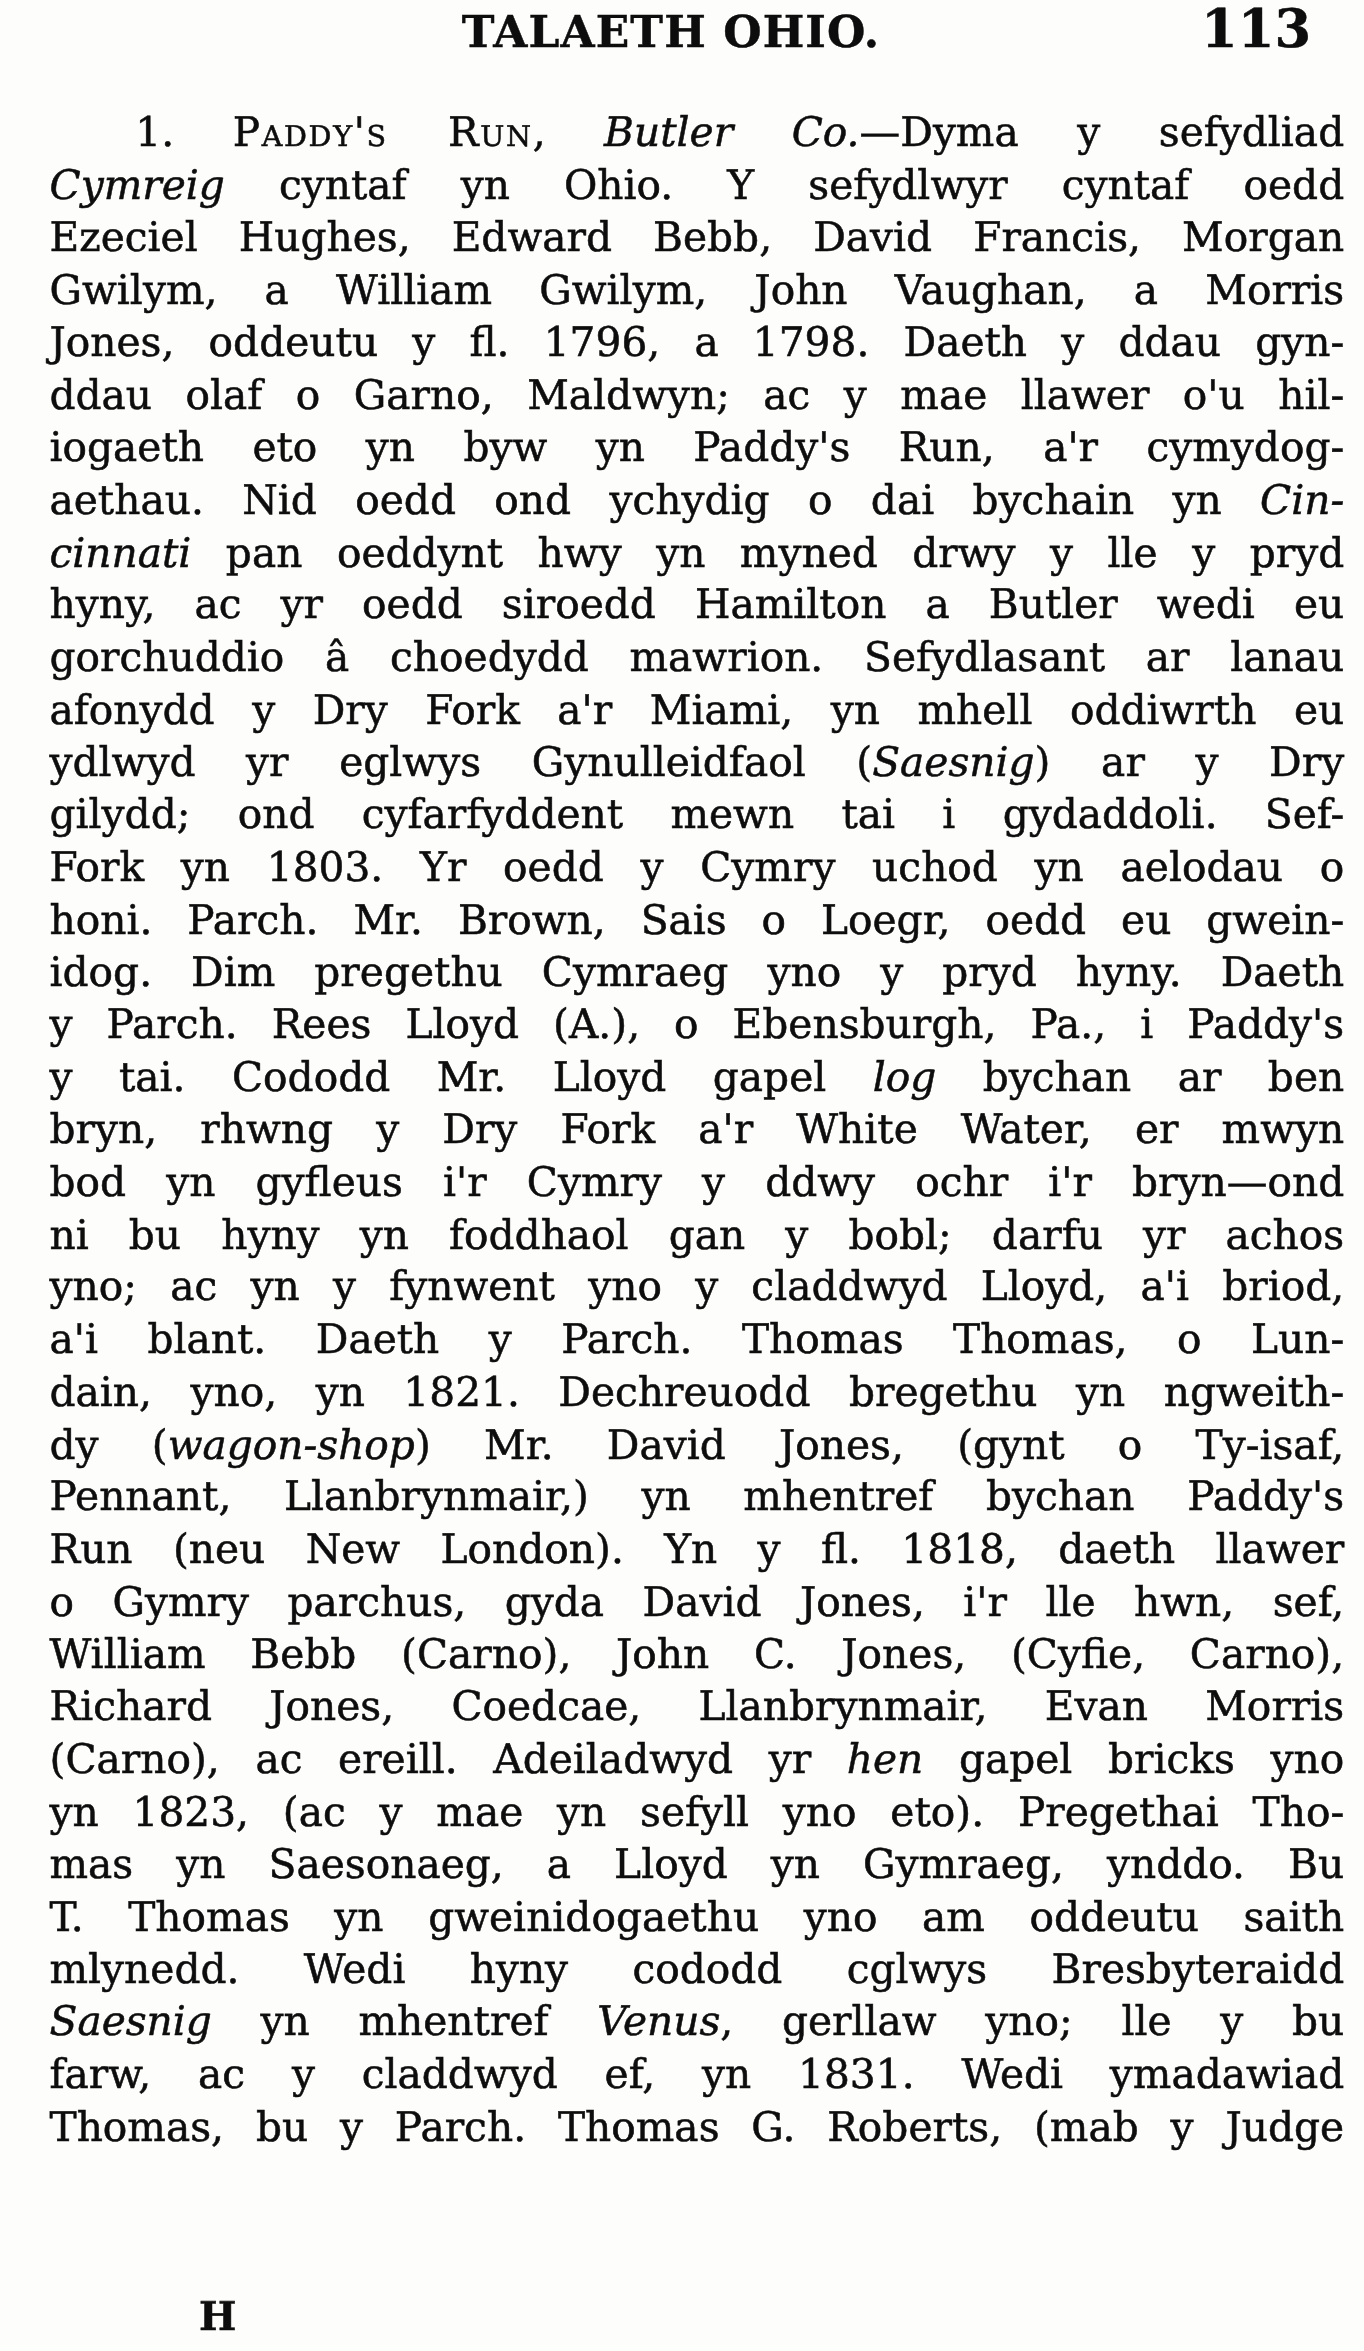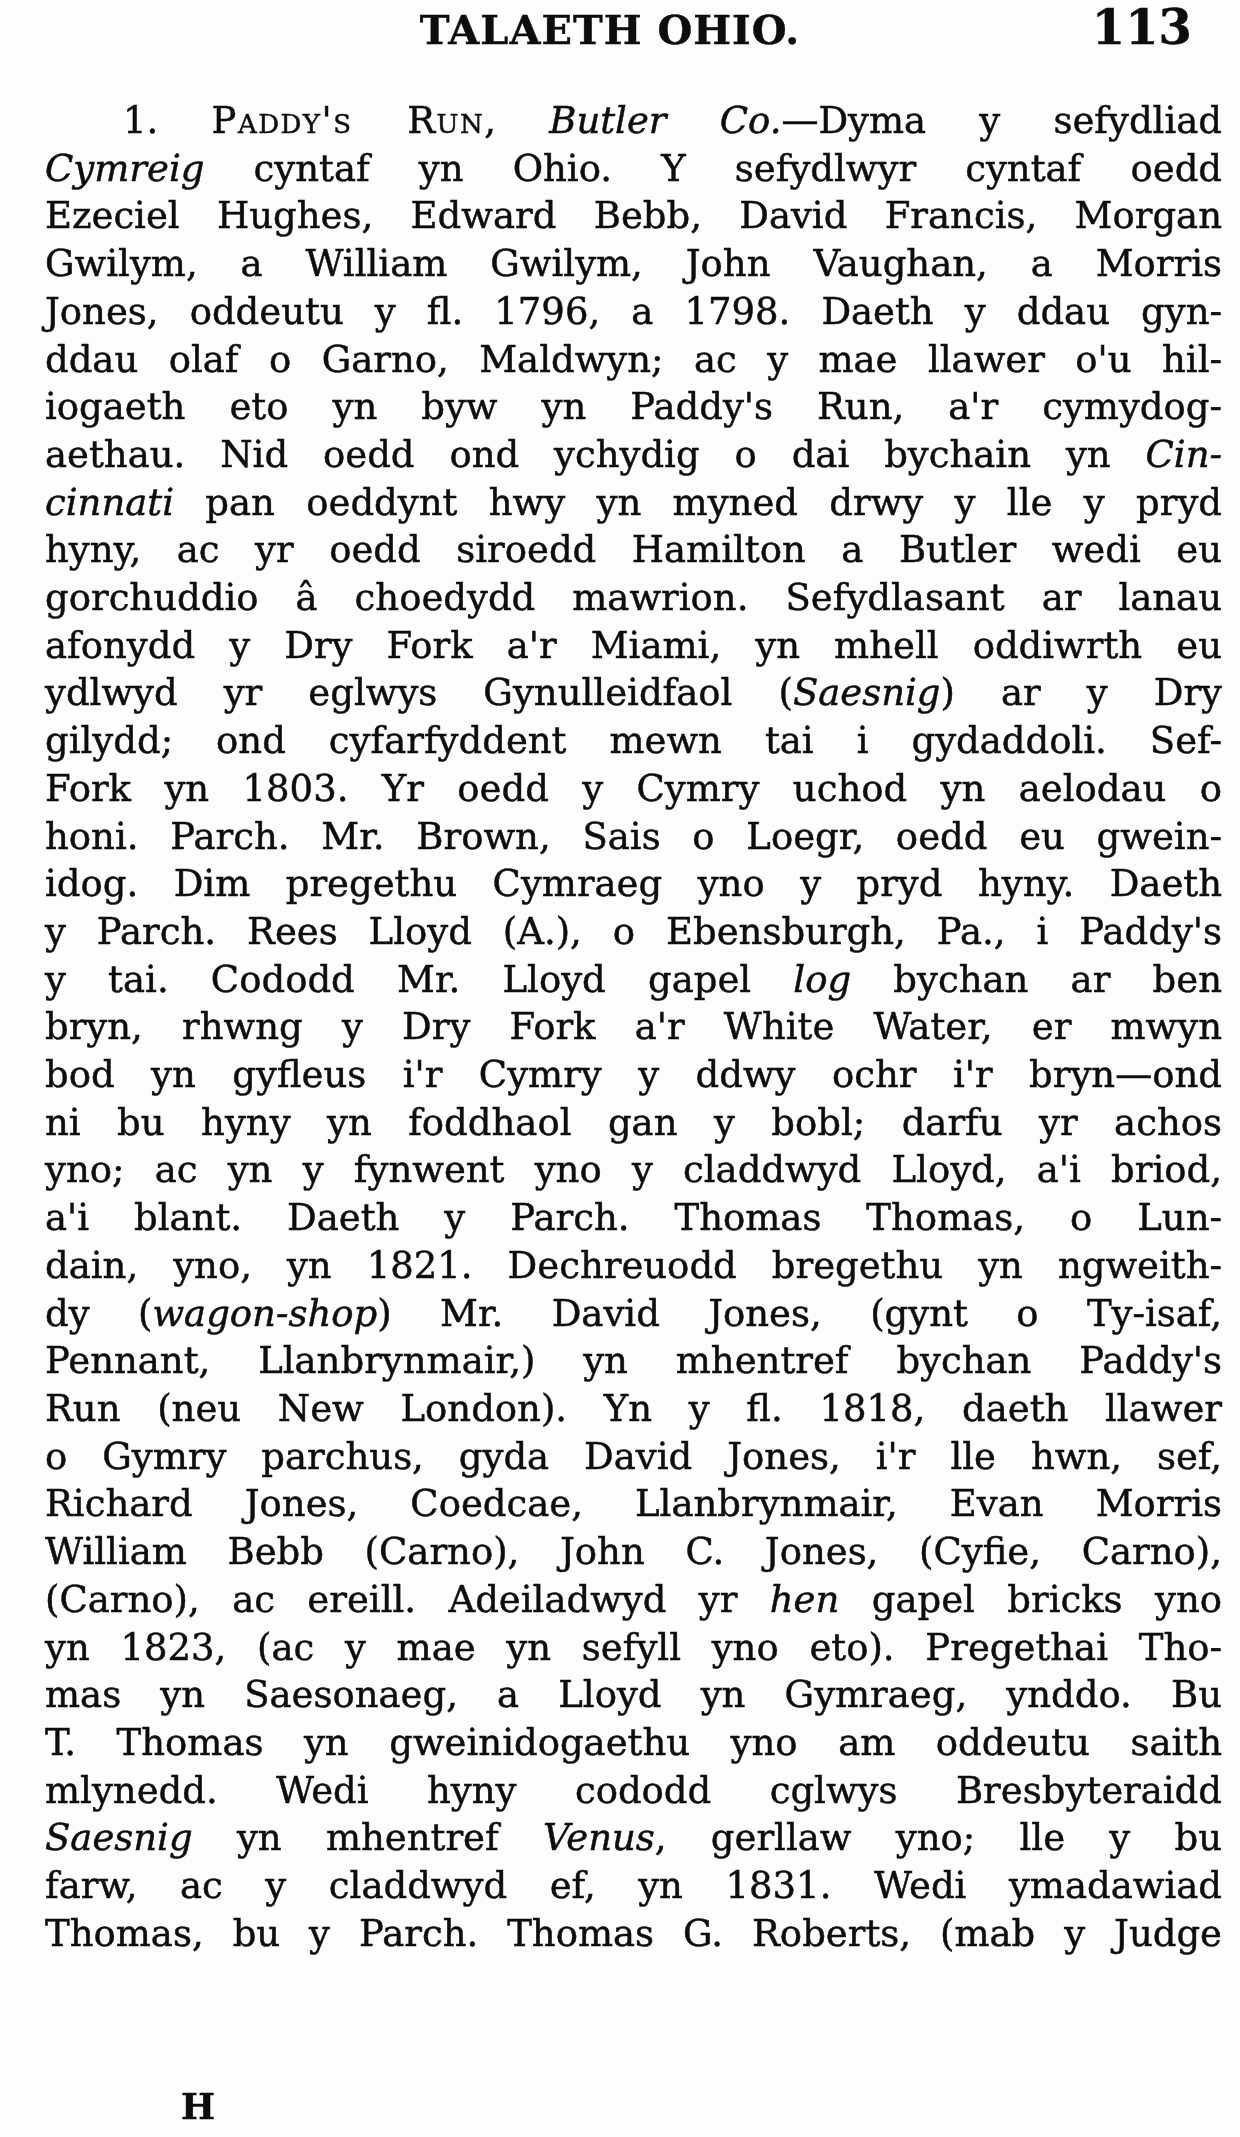--- a/index.html
+++ b/index.html
@@ -99,22 +99,22 @@
     <div class="line"><span class="seg-n">bryn, rhwng y Dry Fork a'r White Water, er mwyn</span></div>
     <div class="line"><span class="seg-n">bod yn gyfleus i'r Cymry y ddwy ochr i'r bryn—ond</span></div>
     <div class="line"><span class="seg-n">ni bu hyny yn foddhaol gan y bobl; darfu yr achos</span></div>
     <div class="line"><span class="seg-n">yno; ac yn y fynwent yno y claddwyd Lloyd, a'i briod,</span></div>
     <div class="line"><span class="seg-n">a'i blant. Daeth y Parch. Thomas Thomas, o Lun-</span></div>
     <div class="line"><span class="seg-n">dain, yno, yn 1821. Dechreuodd bregethu yn ngweith-</span></div>
     <div class="line"><span class="seg-n">dy (</span><span class="seg-i">wagon-shop</span><span class="seg-n">) Mr. David Jones, (gynt o Ty-isaf,</span></div>
     <div class="line"><span class="seg-n">Pennant, Llanbrynmair,) yn mhentref bychan Paddy's</span></div>
     <div class="line"><span class="seg-n">Run (neu New London). Yn y fl. 1818, daeth llawer</span></div>
     <div class="line"><span class="seg-n">o Gymry parchus, gyda David Jones, i'r lle hwn, sef,</span></div>
+    <div class="line"><span class="seg-n">William Bebb (Carno), John C. Jones, (Cyfie, Carno),</span></div>
     <div class="line"><span class="seg-n">Richard Jones, Coedcae, Llanbrynmair, Evan Morris</span></div>
-    <div class="line"><span class="seg-n">William Bebb (Carno), John C. Jones, (Cyfie, Carno),</span></div>
     <div class="line"><span class="seg-n">(Carno), ac ereill. Adeiladwyd yr </span><span class="seg-i">hen</span><span class="seg-n"> gapel bricks yno</span></div>
     <div class="line"><span class="seg-n">yn 1823, (ac y mae yn sefyll yno eto). Pregethai Tho-</span></div>
     <div class="line"><span class="seg-n">mas yn Saesonaeg, a Lloyd yn Gymraeg, ynddo. Bu</span></div>
     <div class="line"><span class="seg-n">T. Thomas yn gweinidogaethu yno am oddeutu saith</span></div>
     <div class="line"><span class="seg-n">mlynedd. Wedi hyny cododd cglwys Bresbyteraidd</span></div>
     <div class="line"><span class="seg-i">Saesnig</span><span class="seg-n"> yn mhentref </span><span class="seg-i">Venus</span><span class="seg-n">, gerllaw yno; lle y bu</span></div>
     <div class="line"><span class="seg-n">farw, ac y claddwyd ef, yn 1831. Wedi ymadawiad</span></div>
     <div class="line"><span class="seg-n">Thomas, bu y Parch. Thomas G. Roberts, (mab y Judge</span></div>
   </div>
 

